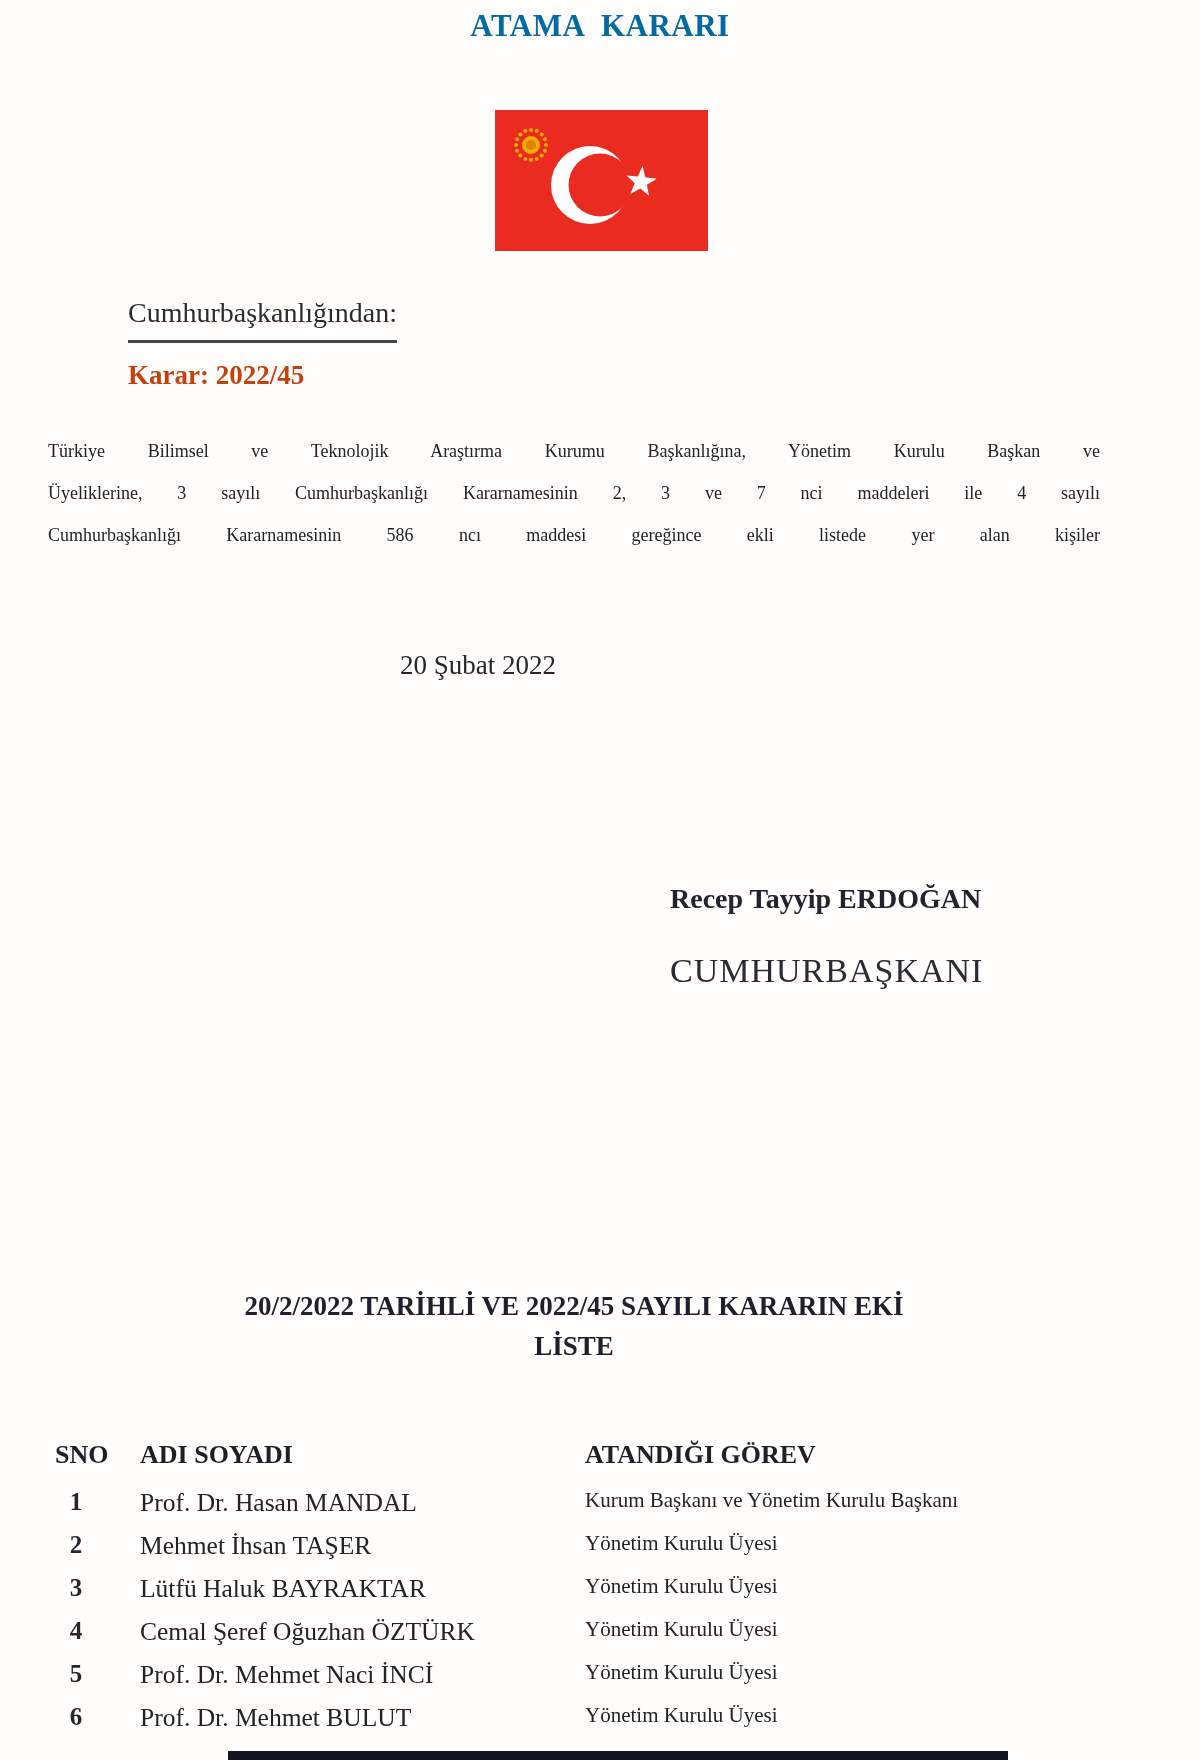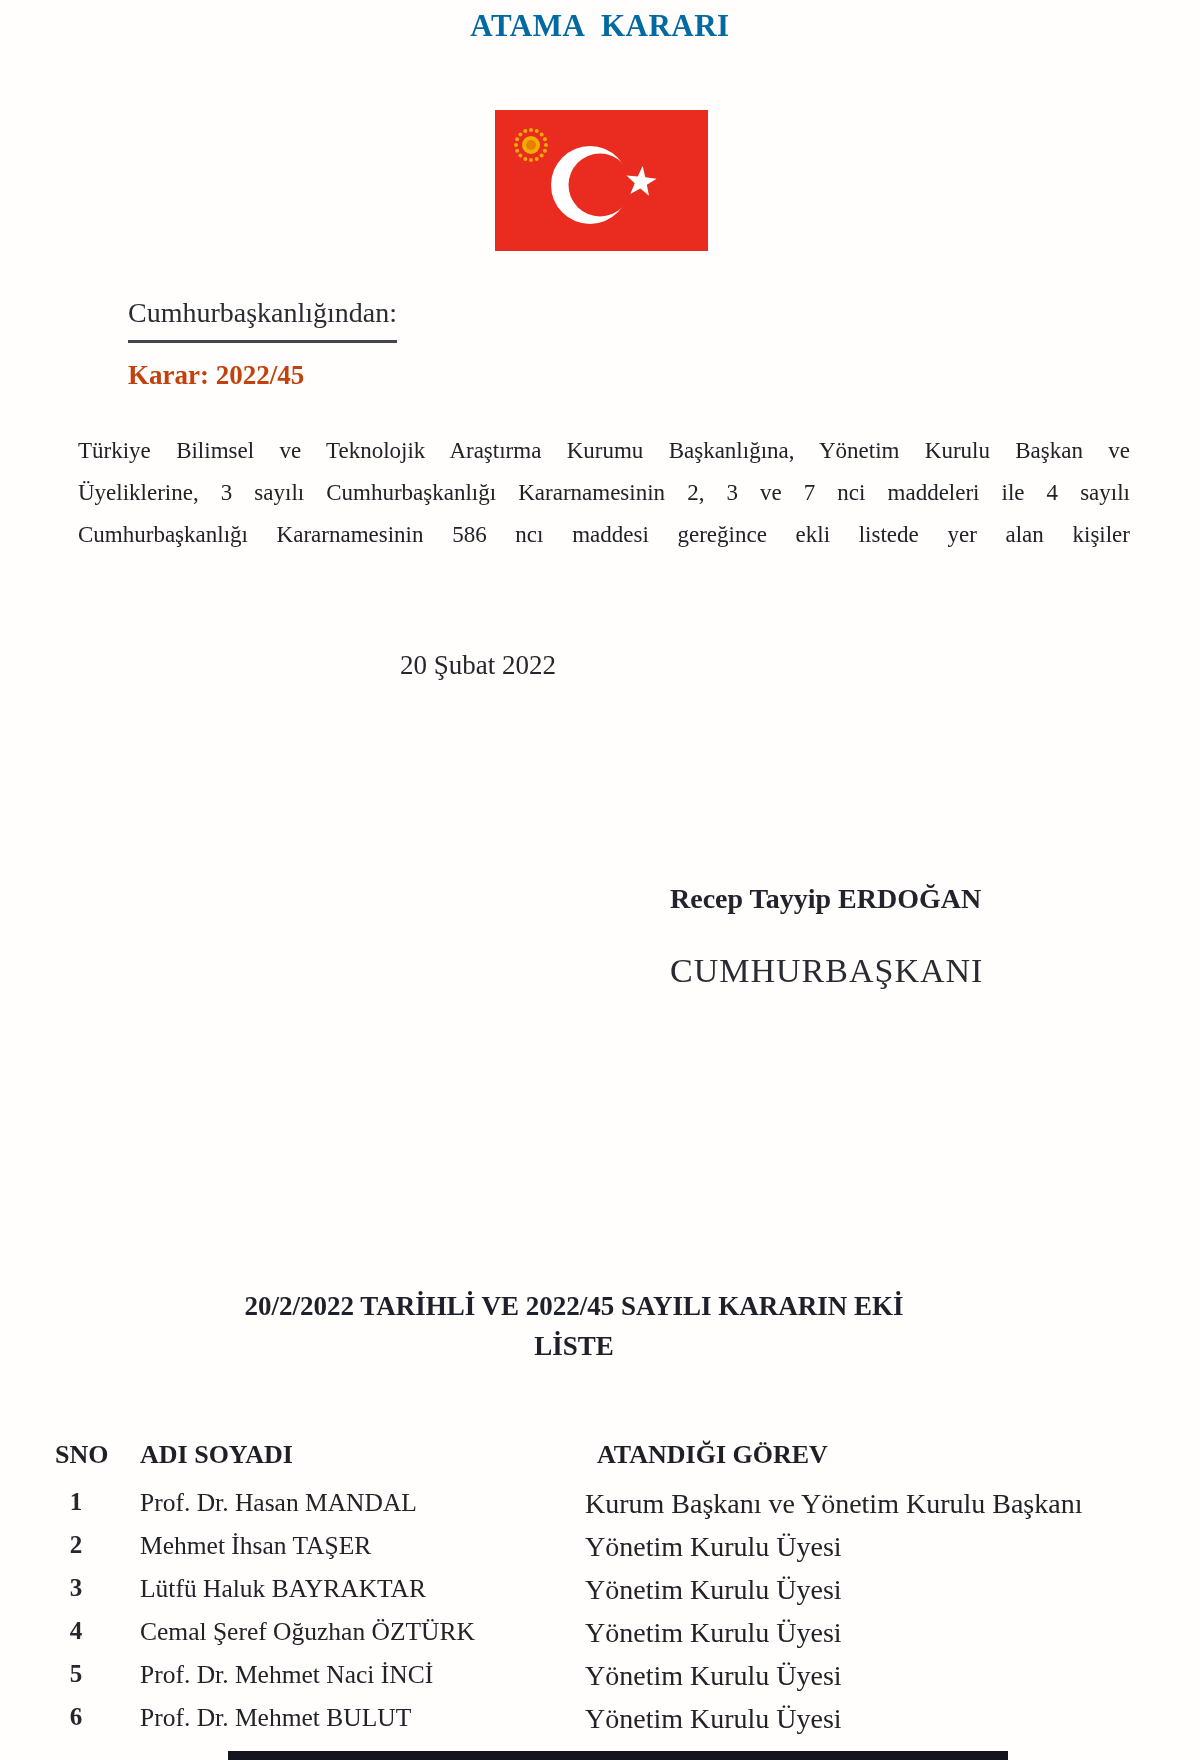--- a/index.html
+++ b/index.html
@@ -47,23 +47,22 @@
     left: 128px; top: 360px;
     font-size: 27px;
     font-weight: bold;
     color: #c2410c;
   }
 
   .body-text {
     position: absolute;
     left: 48px; top: 430px;
     width: 1052px;
-    font-size: 23px;
+    font-size: 18px;
     color: #212127;
-    margin-left: 30px;
   }
   .body-line {
     height: 42px;
     line-height: 42px;
     text-align: justify;
     text-align-last: justify;
     white-space: normal;
   }
   .body-line.last { text-align-last: left; }
 
@@ -103,21 +102,21 @@
 
   .thead {
     position: absolute;
     top: 1440px; left: 0; width: 1200px;
     font-weight: bold;
     font-size: 26px;
     color: #1f1f28;
   }
   .th-sno  { position: absolute; left: 55px;  top: 0; }
   .th-name { position: absolute; left: 140px; top: 0; }
-  .th-role { position: absolute; left: 585px; top: 0; margin-left: 12px; }
+  .th-role { position: absolute; left: 585px; top: 0; }
 
   .rows {
     position: absolute;
     top: 1488px; left: 0; width: 1200px;
   }
   .row { position: relative; height: 43px; }
   .cell-sno {
     position: absolute; left: 55px; width: 42px;
     text-align: center;
     font-weight: bold;
@@ -125,21 +124,21 @@
     color: #26262c;
   }
   .cell-name {
     position: absolute; left: 140px;
     font-size: 25.5px;
     color: #222228;
     white-space: nowrap;
   }
   .cell-role {
     position: absolute; left: 585px;
-    font-size: 28px;
+    font-size: 21px;
     color: #222228;
     white-space: nowrap;
   }
 
   .bottom-bar {
     position: absolute;
     left: 228px; top: 1751px;
     width: 780px; height: 9px;
     background: #15151f;
   }

